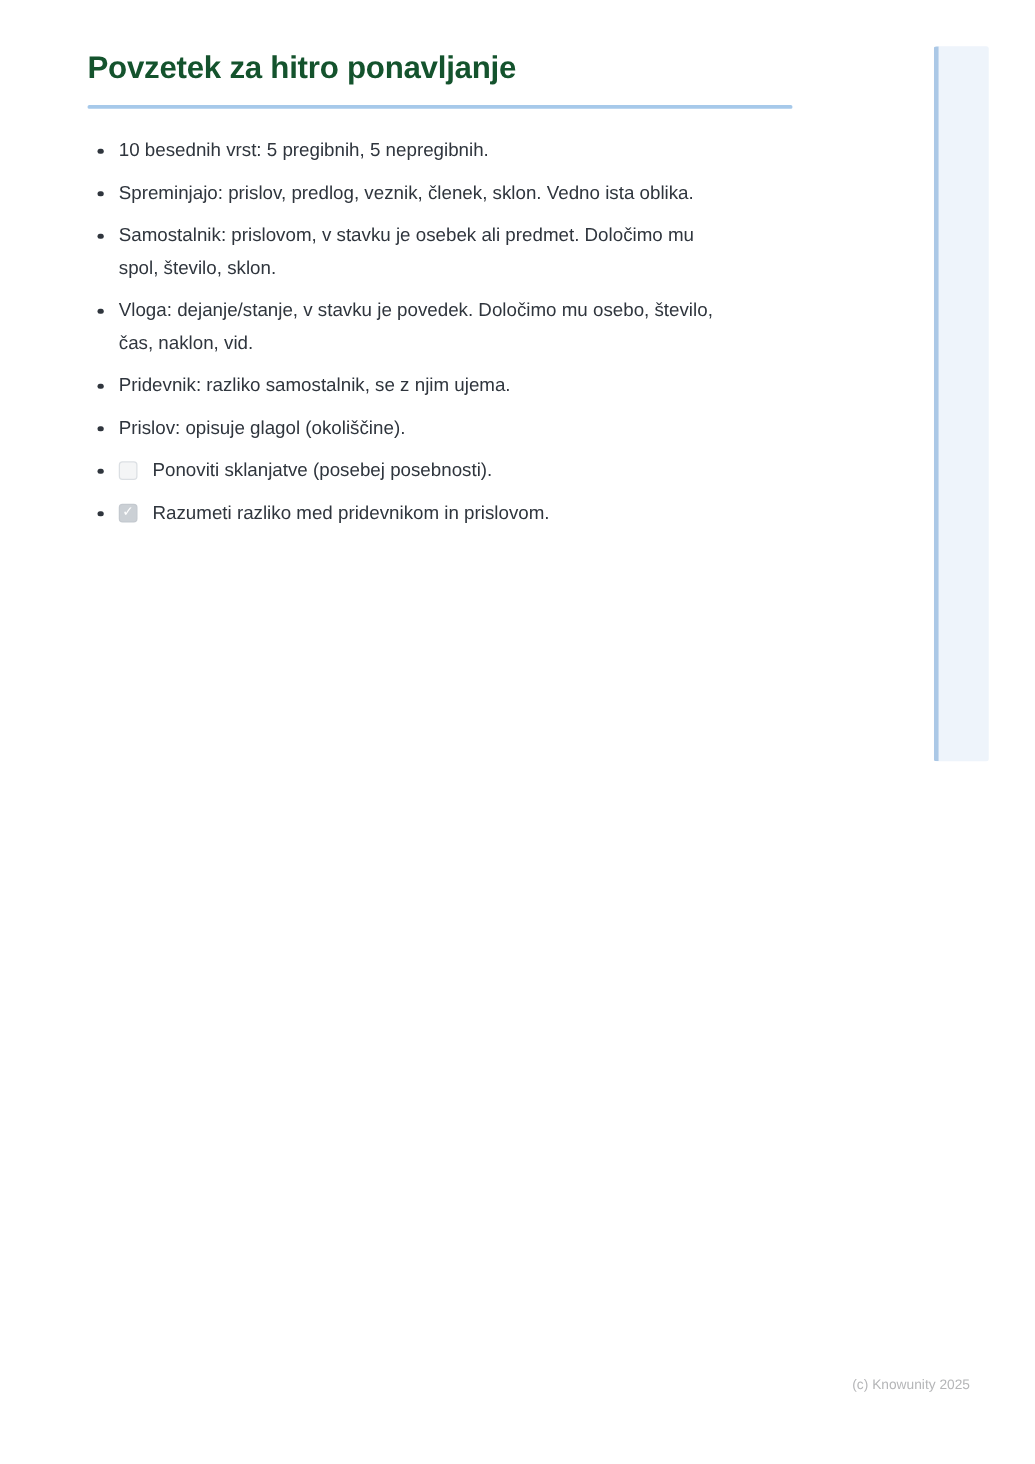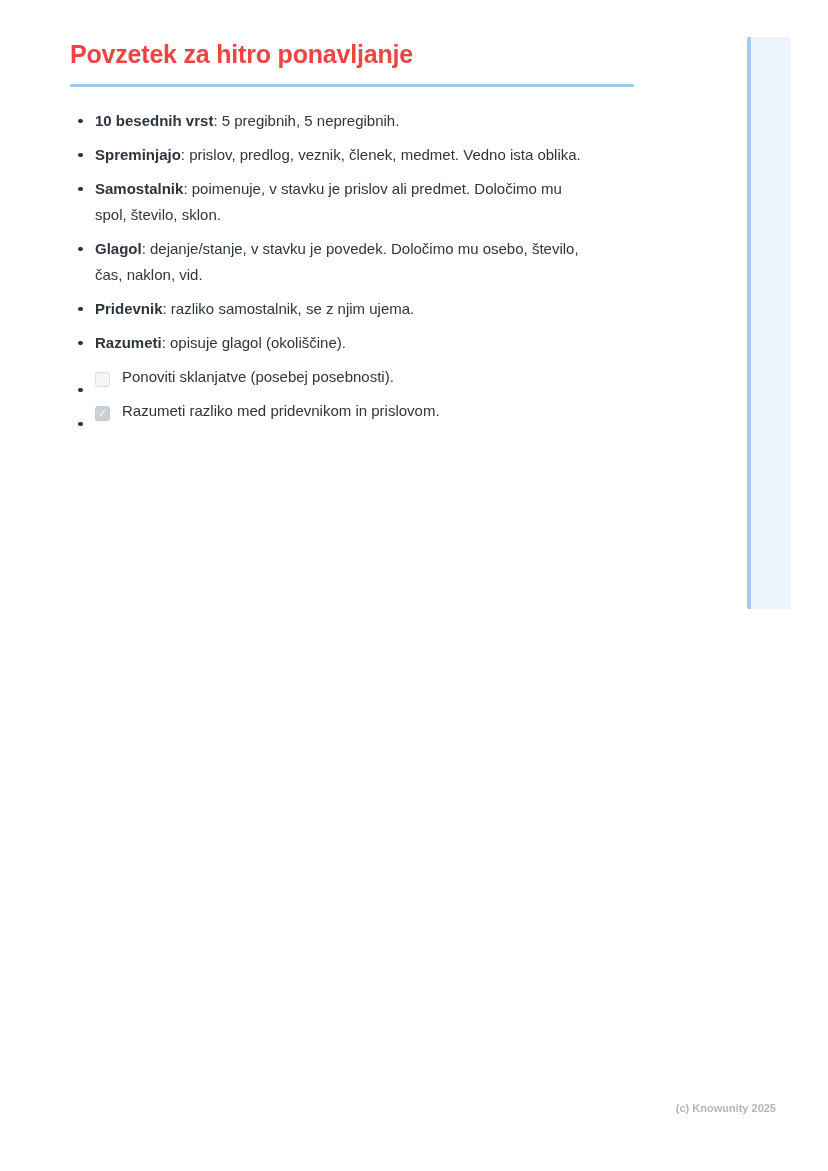--- a/index.html
+++ b/index.html
@@ -13,21 +13,21 @@
   }
   .content{
     position:absolute;
     top:40px;left:70px;
     width:600px;
   }
   .page-title{
     margin:0;
     font-size:25px;
     font-weight:700;
-    color:#ef4444;
+    color:#14532d;
     letter-spacing:-0.2px;
   }
   .title-divider{
     margin-top:15px;
     width:564px;
     height:3px;
     background:#a6c9ea;
     border-radius:2px;
   }
   ul.summary-list{
@@ -51,24 +51,24 @@
     left:8px;top:10.5px;
     width:4.5px;height:4.5px;
     border-radius:50%;
     background:#2f353d;
   }
   .item-text{
     flex:1;
     white-space:pre-wrap;
   }
   .item-lead{
-    font-weight:700;
+    font-weight:400;
   }
   .check-row{
-    align-items:center;
+    align-items:flex-start;
   }
   .checkbox{
     flex:0 0 auto;
     width:15px;height:15px;
     margin:5px 12px 0 0;
     border:1px solid #dbdfe3;
     background:#f4f5f6;
     border-radius:3px;
     display:flex;
     align-items:center;
@@ -91,58 +91,57 @@
     background:#eef4fb;
     border-left:4px solid #abc8e6;
     border-radius:2px;
     box-sizing:border-box;
   }
   .footer{
     position:absolute;
     right:52px;top:1102px;
     font-size:11px;
     color:#b5b6b8;
-    font-weight:bold;
   }
 </style>
 </head>
 <body>
 
 <div class="page">
   <div class="content">
 
     <h1 class="page-title">Povzetek za hitro ponavljanje</h1>
     <div class="title-divider"></div>
 
     <ul class="summary-list">
       <li>
         <span class="bullet"></span>
         <span class="item-text"><span class="item-lead">10 besednih vrst</span><span>: 5 pregibnih, 5 nepregibnih.</span></span>
       </li>
       <li>
         <span class="bullet"></span>
-        <span class="item-text"><span class="item-lead">Spreminjajo</span><span>: prislov, predlog, veznik, členek, medmet. Vedno ista oblika.</span></span>
+        <span class="item-text"><span class="item-lead">Spreminjajo</span><span>: prislov, predlog, veznik, členek, sklon. Vedno ista oblika.</span></span>
       </li>
       <li>
         <span class="bullet"></span>
-        <span class="item-text"><span class="item-lead">Samostalnik</span><span>: poimenuje, v stavku je prislov ali predmet. Določimo mu
+        <span class="item-text"><span class="item-lead">Samostalnik</span><span>: prislovom, v stavku je osebek ali predmet. Določimo mu
 spol, število, sklon.</span></span>
       </li>
       <li>
         <span class="bullet"></span>
-        <span class="item-text"><span class="item-lead">Glagol</span><span>: dejanje/stanje, v stavku je povedek. Določimo mu osebo, število,
+        <span class="item-text"><span class="item-lead">Vloga</span><span>: dejanje/stanje, v stavku je povedek. Določimo mu osebo, število,
 čas, naklon, vid.</span></span>
       </li>
       <li>
         <span class="bullet"></span>
         <span class="item-text"><span class="item-lead">Pridevnik</span><span>: razliko samostalnik, se z njim ujema.</span></span>
       </li>
       <li>
         <span class="bullet"></span>
-        <span class="item-text"><span class="item-lead">Razumeti</span><span>: opisuje glagol (okoliščine).</span></span>
+        <span class="item-text"><span class="item-lead">Prislov</span><span>: opisuje glagol (okoliščine).</span></span>
       </li>
 
       <li class="check-row">
         <span class="bullet"></span>
         <span class="checkbox">
             <span></span>
           </span>
         <span class="item-text">Ponoviti sklanjatve (posebej posebnosti).</span>
       </li>
       <li class="check-row">

